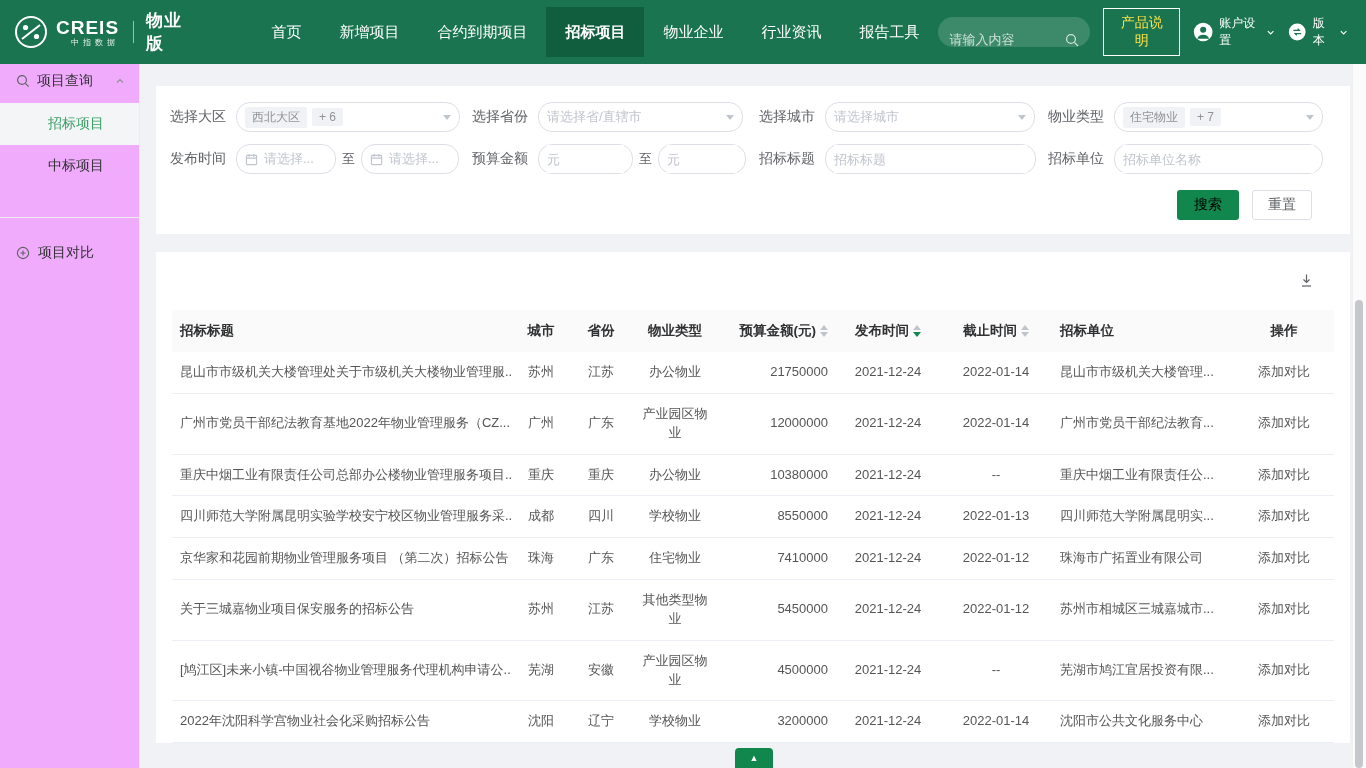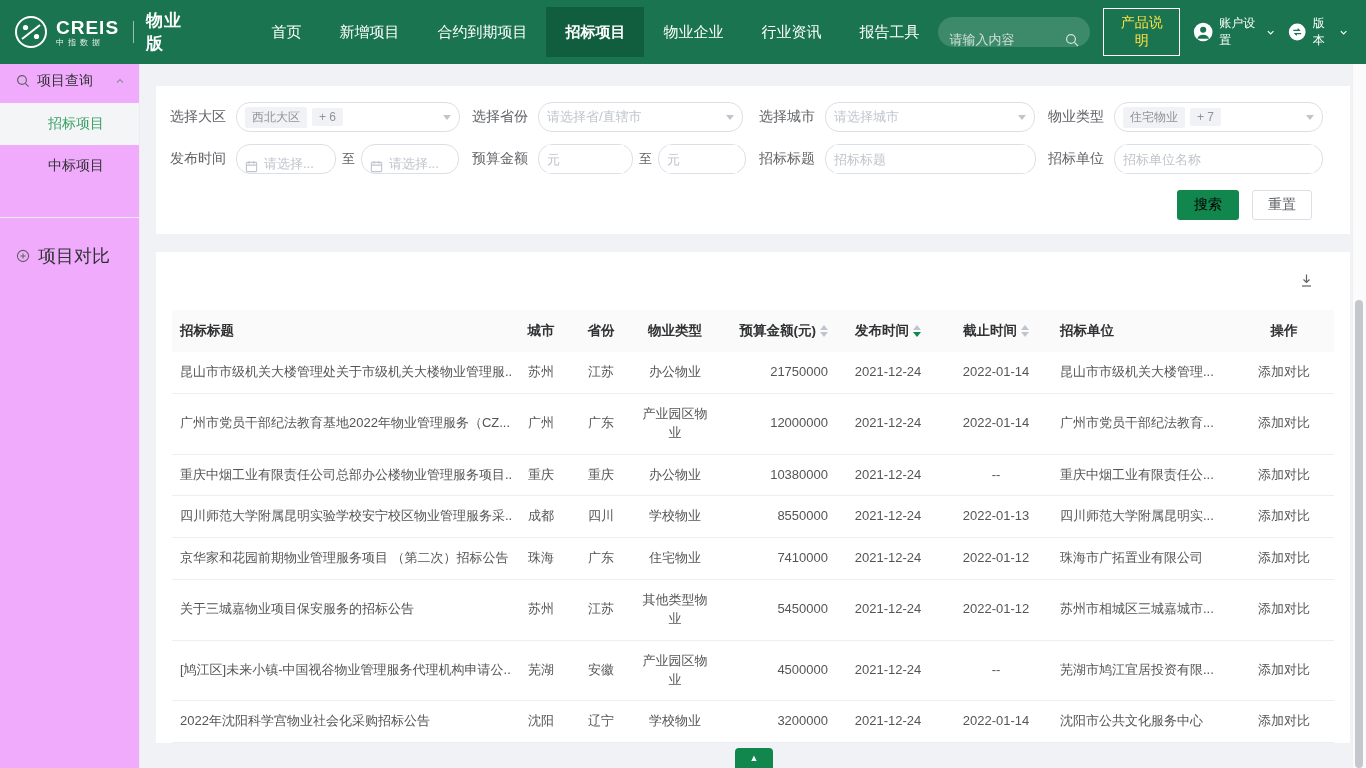--- a/index.html
+++ b/index.html
@@ -5,21 +5,21 @@
   * { margin:0; padding:0; box-sizing:border-box; }
   html,body { width:1366px; height:768px; overflow:hidden; background:#f0f2f5;
     font-family:"Liberation Sans","DejaVu Sans",sans-serif; }
 
   
   .navbar { height:64px; background:#19744f; display:flex; align-items:center;
     color:#fff; padding-left:14px; position:relative; z-index:30; }
   .logo-wrap { display:flex; align-items:center; }
   .logo-text { margin-left:8px; line-height:1; }
   .logo-brand { font-size:19px; font-weight:700; letter-spacing:1px; }
-  .logo-sub { font-size:8px; letter-spacing:4px; margin-top:2px; color:#e8f2ec; }
+  .logo-sub { font-size:8px; letter-spacing:4px; margin-top:2px; color:#e8f2ec;text-align:right; }
   .logo-divider { width:1px; height:22px; background:rgba(255,255,255,.55); margin:0 12px 0 14px; }
   .edition { font-size:17px; font-weight:700; letter-spacing:1px; }
   .nav-menu { display:flex; height:50px; margin-left:56px; }
   .nav-item { padding:0 19px; line-height:50px; font-size:15px; cursor:pointer; white-space:nowrap; }
   .nav-item.active { background:#115e3e; font-weight:700; }
   .nav-right { margin-left:auto; display:flex; align-items:center; gap:13px; padding-right:18px; }
   .nav-search { width:152px; height:30px; border-radius:15px; background:rgba(255,255,255,.16);
     display:flex; align-items:flex-end; padding:0 11px; }
   .nav-search input { flex:1; min-width:0; background:transparent; border:none; outline:none;
     font-size:13px; color:#fff; font-family:inherit; }
@@ -31,21 +31,21 @@
   
   .sidebar { position:absolute; top:50px; left:0; bottom:0; width:140px; background:#f0abfc;
     border-right:1px solid #ececec; z-index:20; }
   .side-group { display:flex; align-items:center; gap:7px; padding:22px 14px 13px 16px;
     font-size:14px; color:#303133; cursor:pointer; }
   .side-group .grow { flex:1; }
   .side-item { padding:12px 0 12px 48px; font-size:14px; color:#303133; cursor:pointer; }
   .side-item.active { background:#f4f5f7; color:#38a065; }
   .side-divider { border-top:1px solid #ececec; margin-top:30px; }
   .side-compare { display:flex; align-items:center; gap:8px; padding:26px 14px 12px 16px;
-    font-size:18px; color:#303133; cursor:pointer; }
+    font-size:14px; color:#303133; cursor:pointer; }
 
   
   .main { margin-left:140px; padding:22px 16px 0; }
   .card { background:#fff; }
 
   
   .filter-card { padding:16px 14px 14px; }
   .filter-row { display:flex; align-items:center; margin-bottom:12px; }
   .f-group { display:flex; align-items:center; }
   .fg1{ width:302px; } .fg2{ width:287px; } .fg3{ width:289px; } .fg4{ width:275px; }
@@ -53,21 +53,21 @@
   .f-select, .f-input, .f-date { height:30px; border:1px solid #dcdfe6; border-radius:14px;
     background:#fff; display:flex; align-items:center; padding:0 8px; cursor:pointer; position:relative; }
   .f-select { padding-right:22px; }
   .w224{ width:224px; } .w205{ width:205px; } .w210{ width:210px; } .w213{ width:213px; }
   .w100{ width:100px; } .w98{ width:98px; } .w95{ width:95px; } .w88{ width:88px; } .w211{ width:211px; }
   .f-tag { background:#f0f2f5; color:#909399; font-size:12px; padding:2px 7px; border-radius:2px;
     margin-right:5px; white-space:nowrap; }
   .f-ph { color:#c0c4cc; font-size:13px; white-space:nowrap; overflow:hidden; }
   .dd-caret { position:absolute; right:8px; top:12px; width:0; height:0;
     border-left:4px solid transparent; border-right:4px solid transparent; border-top:5px solid #c0c4cc; }
-  .f-date { gap:6px;align-items:flex-end; }
+  .f-date { gap:6px; }
   .f-input input, .f-input-el { width:100%; height:28px; border:none; outline:none; font-size:13px;
     color:#606266; font-family:inherit; }
   .f-input-el::placeholder { color:#c0c4cc; }
   .f-to { font-size:13px; color:#606266; margin:0 6px; }
   .filter-actions { display:flex; justify-content:flex-end; gap:13px; padding-right:24px; margin-top:16px; }
   .btn-search { width:62px; height:30px; background:#12874d; color:#000000; border:none; border-radius:3px;
     font-size:14px; cursor:pointer; font-family:inherit; }
   .btn-reset { width:60px; height:30px; background:#fff; color:#606266; border:1px solid #dcdfe6;
     border-radius:3px; font-size:14px; cursor:pointer; font-family:inherit; }
 

